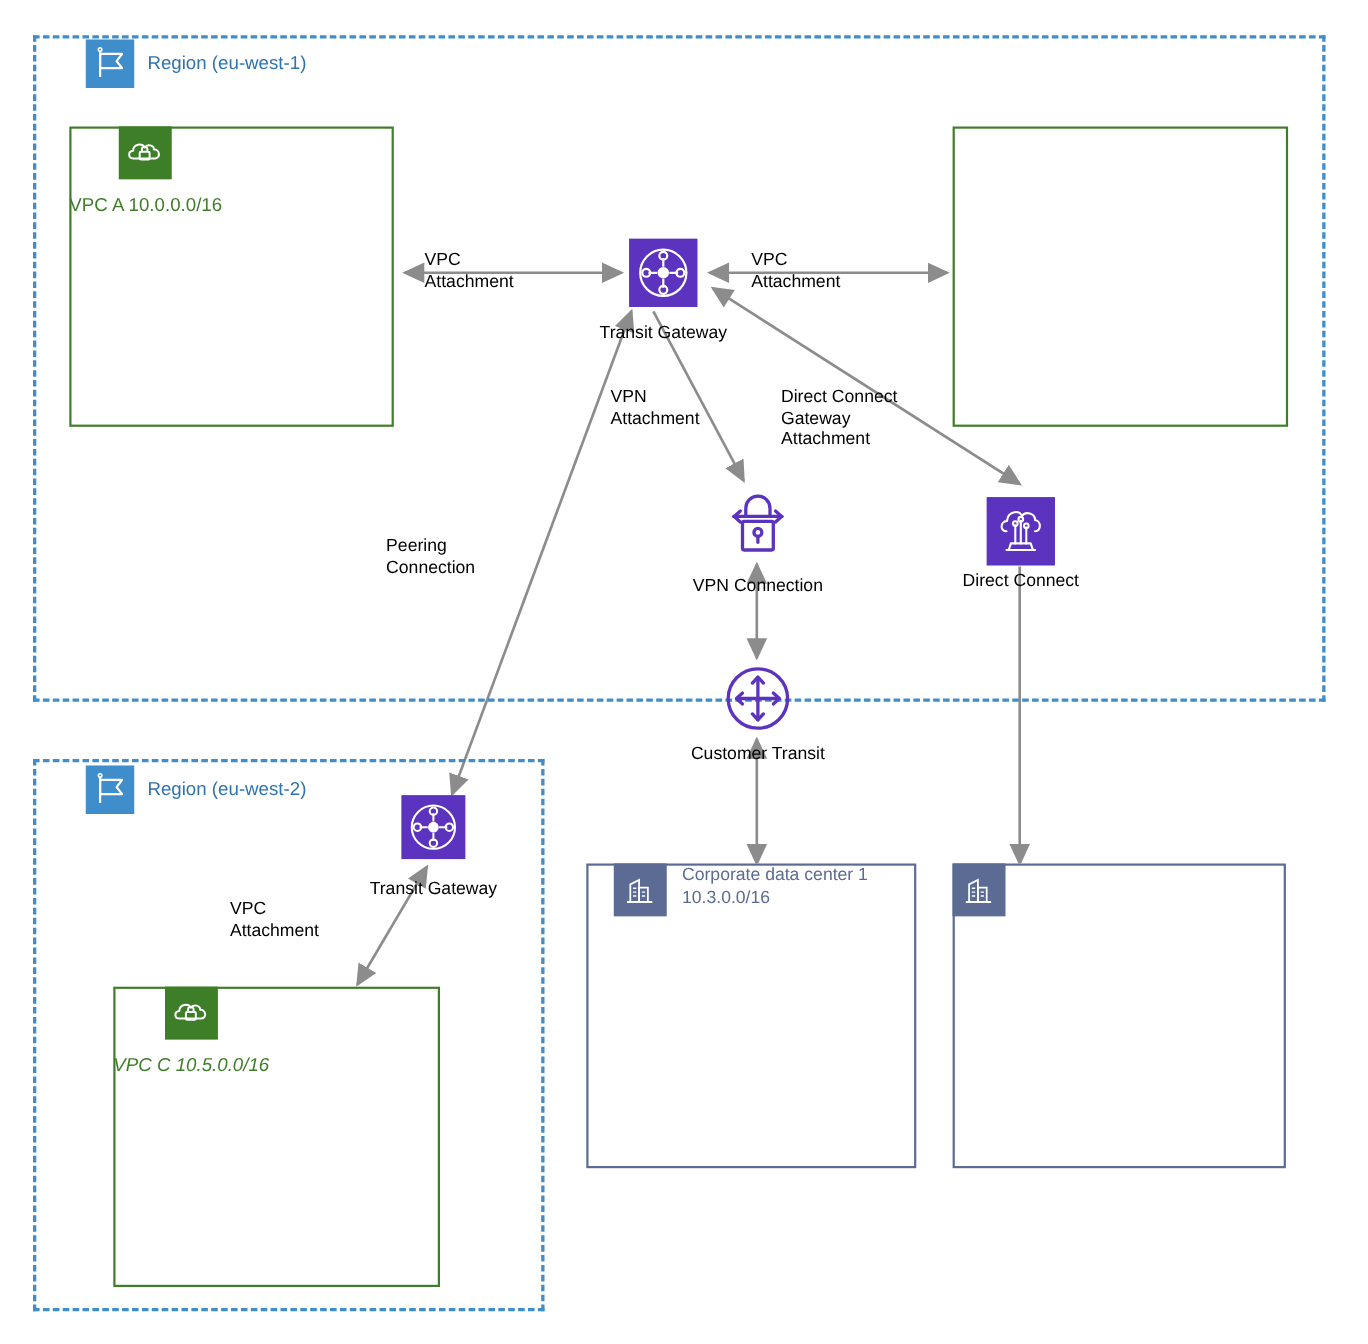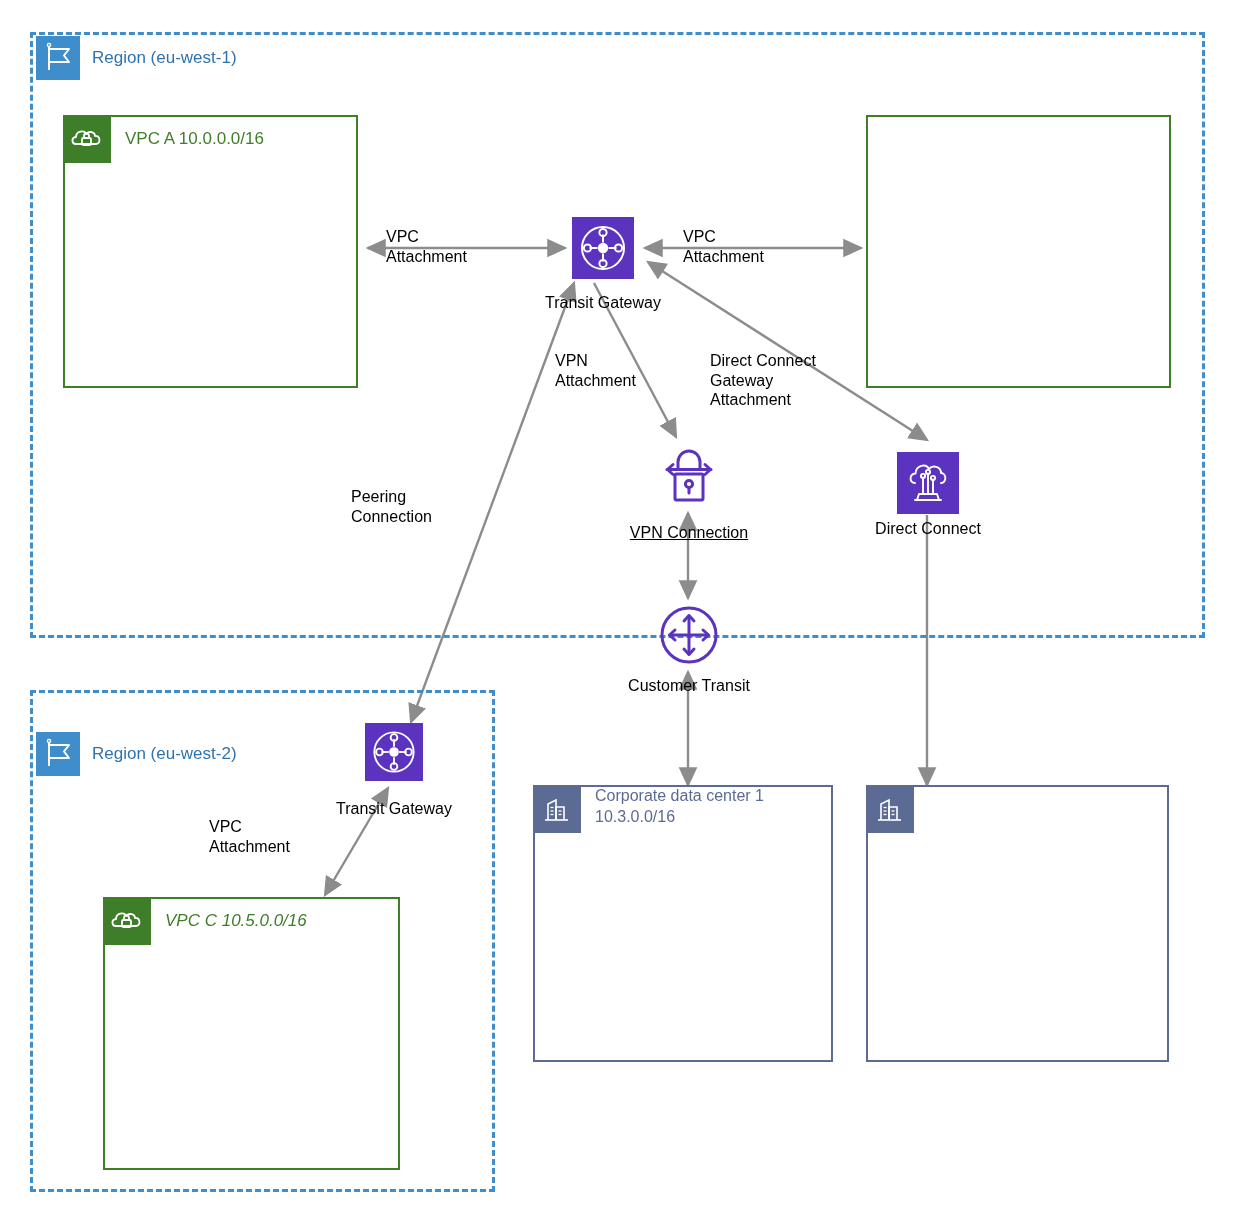--- a/index.html
+++ b/index.html
@@ -31,20 +31,21 @@
     position: absolute;
     border: 3px dashed #3F8DCA;
     box-sizing: border-box;
     background: transparent;
   }
   .region-header {
     position: absolute;
     display: flex;
     align-items: center;
     gap: 12px;
+    margin-left: 42px;
   }
   .region-icon {
     width: 44px;
     height: 44px;
     background: #3F8DCA;
     display: block;
     flex: 0 0 auto;
   }
   .region-label {
     color: #2E73AF;
@@ -58,20 +59,21 @@
     border: 2px solid #3F7E29;
     box-sizing: border-box;
     background: #ffffff;
   }
   .vpc-header {
     position: absolute;
     display: flex;
     align-items: center;
     gap: 14px;
     height: 48px;
+    flex-direction: column;
   }
   .vpc-icon {
     width: 48px;
     height: 48px;
     background: #3F7E29;
     flex: 0 0 auto;
     display: block;
   }
   .vpc-label {
     color: #3F7E29;
@@ -205,21 +207,21 @@
           <path d="M21 23 v-2.2 a2.5 2.5 0 0 1 5 0 V23"></path>
         </g>
       </svg>
     </span>
     <span class="vpc-label">VPC A 10.0.0.0/16</span>
   </div>
 
   <div class="vpc" style="left:866px; top:115px; width:305px; height:273px;"></div>
 
   <div class="region" style="left:30px; top:690px; width:465px; height:502px;"></div>
-  <div class="region-header" style="left:36px; top:732px;">
+  <div class="region-header" style="left:36px; top:696px;">
     <span class="region-icon">
       <svg width="44" height="44" viewBox="0 0 44 44">
         <rect width="44" height="44" fill="#3F8DCA"></rect>
         <g stroke="#ffffff" stroke-width="2" fill="none" stroke-linejoin="round">
           <line x1="13" y1="10" x2="13" y2="34"></line>
           <path d="M13 13 L33 13 L28 19.5 L33 26 L13 26 z"></path>
         </g>
         <circle cx="13" cy="9" r="1.6" fill="none" stroke="#ffffff" stroke-width="1.4"></circle>
       </svg>
     </span>
@@ -236,21 +238,21 @@
                    C37 20.5 38.5 28.5 33 29 z"></path>
           <rect x="19" y="23" width="9" height="7" rx="1.2"></rect>
           <path d="M21 23 v-2.2 a2.5 2.5 0 0 1 5 0 V23"></path>
         </g>
       </svg>
     </span>
     <span class="vpc-label">VPC C 10.5.0.0/16</span>
   </div>
 
   <div class="dc" style="left:533px; top:785px; width:300px; height:277px;"></div>
-  <div class="dc-header" style="left:533px; top:785px;">
+  <div class="dc-header" style="left:533px; top:785px;padding-left:25px;">
     <span class="dc-icon">
       <svg width="48" height="48" viewBox="0 0 48 48">
         <rect width="48" height="48" fill="#5B6B93"></rect>
         <g stroke="#ffffff" stroke-width="1.6" fill="none">
           <path d="M15 35 V19 L23 15 V35"></path>
           <path d="M23 35 V22 L31 22 V35"></path>
           <line x1="12" y1="35" x2="35" y2="35"></line>
           <g stroke-width="1.3">
             <line x1="17.5" y1="22.5" x2="20.5" y2="22.5"></line>
             <line x1="17.5" y1="26" x2="20.5" y2="26"></line>
@@ -315,21 +317,21 @@
           <rect x="16" y="27" width="28" height="26" rx="1.5"></rect>
           <circle cx="30" cy="37" r="3.6"></circle>
           <line x1="30" y1="40.6" x2="30" y2="46"></line>
           <line x1="8" y1="22.5" x2="52" y2="22.5"></line>
           <path d="M14 17.5 L8.5 22.5 L14 27.5"></path>
           <path d="M46 17.5 L51.5 22.5 L46 27.5"></path>
         </g>
       </svg>
     </span>
   </div>
-  <div class="node-caption" style="left:559px; top:524px; width:260px;text-decoration:underline;">VPN Connection</div>
+  <div class="node-caption" style="left:559px; top:524px; width:260px;">VPN Connection</div>
 
   <div class="node" style="left:655px; top:600px;">
     <span class="node-plain">
       <svg width="68" height="70" viewBox="0 0 68 70">
         <g stroke="#5B33BE" stroke-width="3" fill="none" stroke-linejoin="round" stroke-linecap="round">
           <circle cx="34" cy="35" r="27"></circle>
           <line x1="34" y1="16" x2="34" y2="54"></line>
           <line x1="15" y1="35" x2="53" y2="35"></line>
           <path d="M29 21 L34 15.5 L39 21"></path>
           <path d="M29 49 L34 54.5 L39 49"></path>

